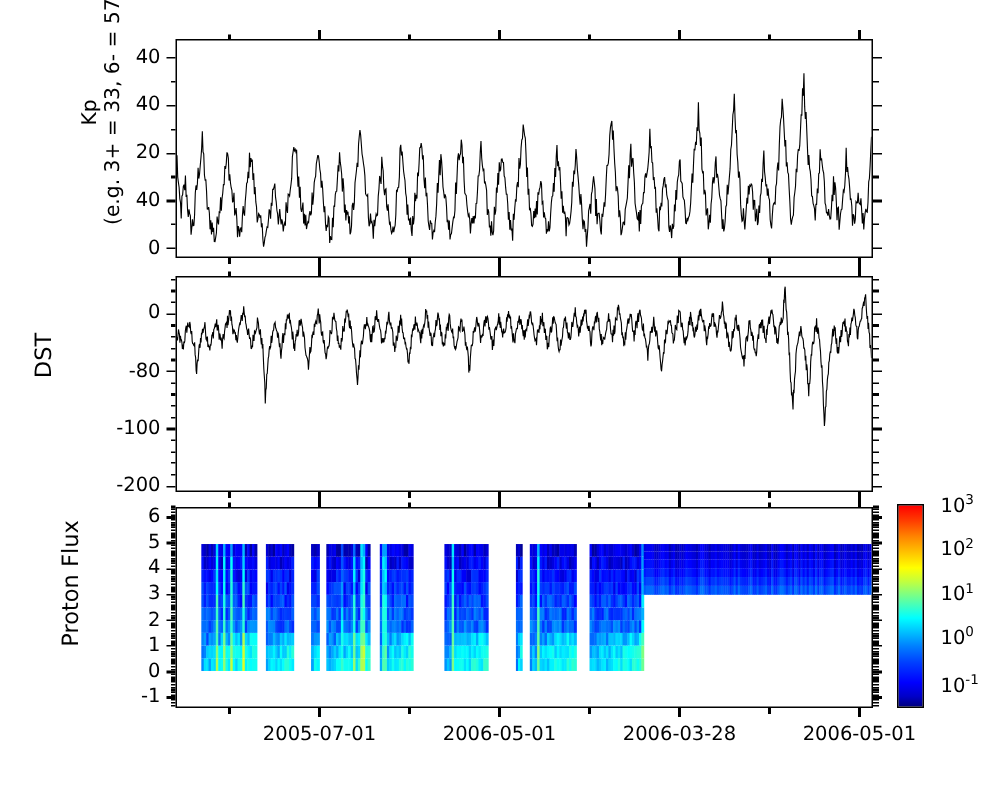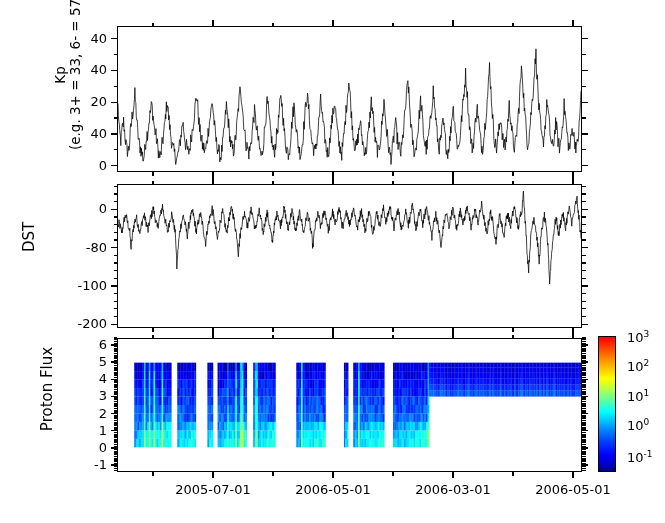--- a/index.html
+++ b/index.html
@@ -2345,21 +2345,21 @@
       <div class="ylab" style="position: absolute; left: 45px; top: 389.41px; width: 62px; text-align: right; font-size: 13px; line-height: 13px;">3</div>
       <div class="ylab" style="position: absolute; left: 45px; top: 372.231px; width: 62px; text-align: right; font-size: 13px; line-height: 13px;">4</div>
       <div class="ylab" style="position: absolute; left: 45px; top: 355.051px; width: 62px; text-align: right; font-size: 13px; line-height: 13px;">5</div>
       <div class="ylab" style="position: absolute; left: 45px; top: 337.872px; width: 62px; text-align: right; font-size: 13px; line-height: 13px;">6</div>
     </div>
   <div class="axtitle" id="ylab-flux">Proton Flux</div>
 
   <div id="xlabels">
       <div class="xlab" style="position: absolute; left: 158.022px; top: 483px; width: 110px; text-align: center; font-size: 13px;">2005-07-01</div>
       <div class="xlab" style="position: absolute; left: 277.993px; top: 483px; width: 110px; text-align: center; font-size: 13px;">2006-05-01</div>
-      <div class="xlab" style="position: absolute; left: 397.962px; top: 483px; width: 110px; text-align: center; font-size: 13px;">2006-03-01</div>
+      <div class="xlab" style="position: absolute; left: 397.962px; top: 483px; width: 110px; text-align: center; font-size: 13px;">2006-03-28</div>
       <div class="xlab" style="position: absolute; left: 517.933px; top: 483px; width: 110px; font-size: 13px;">2006-05-01</div>
     </div>
 
   <div id="cbar"></div>
   <div id="cbar-ticks"></div>
   <div id="cbar-labels">
       <div class="cblab" style="position: absolute; left: 627px; top: 449px; font-size: 13px;"><span>10</span><sup>-1</sup></div>
       <div class="cblab" style="position: absolute; left: 627px; top: 417.44px; font-size: 13px;"><span>10</span><sup>0</sup></div>
       <div class="cblab" style="position: absolute; left: 627px; top: 387.928px; font-size: 13px;"><span>10</span><sup>1</sup></div>
       <div class="cblab" style="position: absolute; left: 627px; top: 358.416px; font-size: 13px;"><span>10</span><sup>2</sup></div>

